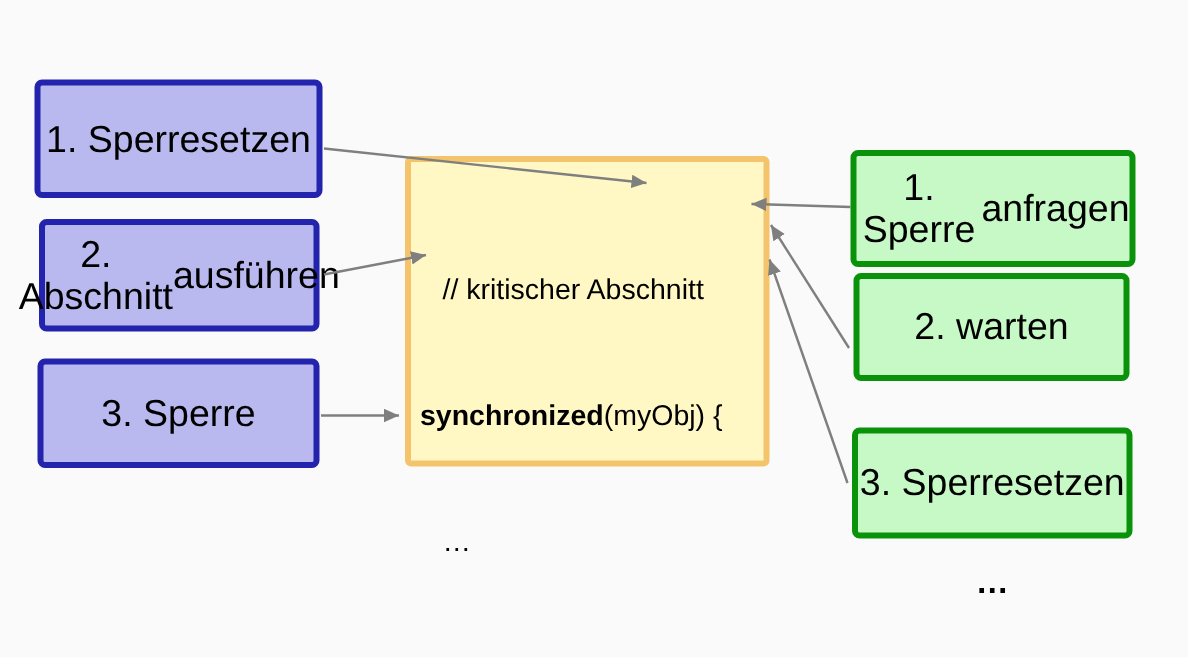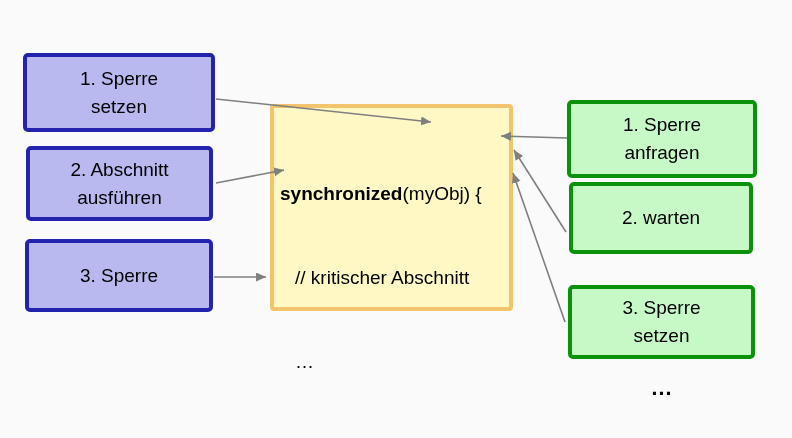--- a/index.html
+++ b/index.html
@@ -12,25 +12,24 @@
     position: relative;
     width: 792px;
     height: 438px;
     background: #fafafa;
     overflow: hidden;
   }
   .box {
     position: absolute;
     box-sizing: border-box;
     display: flex;
-    flex-direction: column;
     align-items: center;
     justify-content: center;
     text-align: center;
-    font-size: 19px;
+    font-size: 25px;
     line-height: 28px;
     color: #000;
   }
   .box.purple {
     background: #b9b9f0;
     border: 4px solid #2323ad;
     border-radius: 5px;
   }
   .box.green {
     background: #c7f9c7;
@@ -90,22 +89,22 @@
   <div class="box purple" style="left:26px; top:146px; width:187px; height:75px;justify-content:center;">
     <span>2. Abschnitt</span>
     <span>ausführen</span>
   </div>
   <div class="box purple" style="left:25px; top:239px; width:188px; height:73px;">
     <span>3. Sperre</span>
   </div>
 
   <div class="codebox">
     <div class="code">
+      <div class="cline indent">// kritischer Abschnitt</div>
       <div class="cline"><span class="kw">synchronized</span><span>(myObj) {</span></div>
-      <div class="cline indent">// kritischer Abschnitt</div>
       <div class="cline indent">…</div>
       <div class="cline"></div>
       
       
     </div>
   </div>
 
   <div class="box green" style="left:567px; top:100px; width:190px; height:78px;">
     <span>1. Sperre</span>
     <span>anfragen</span>

